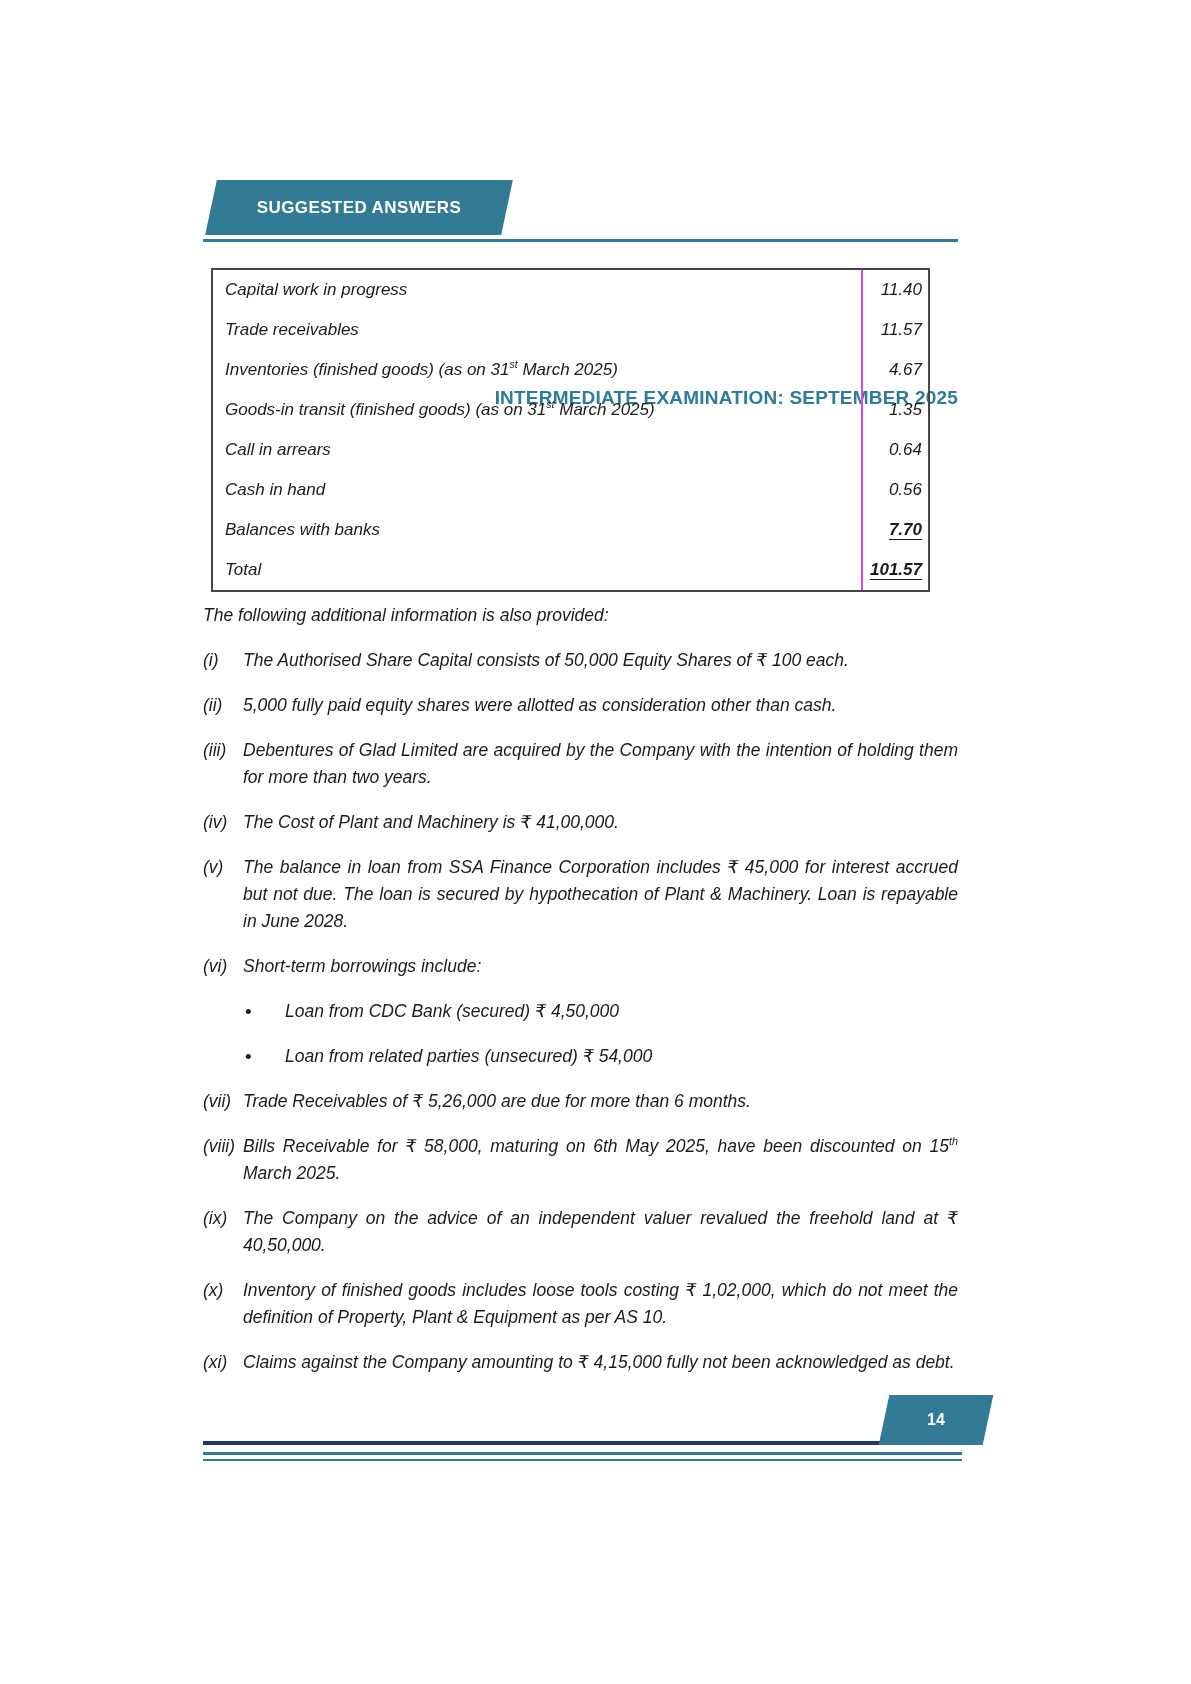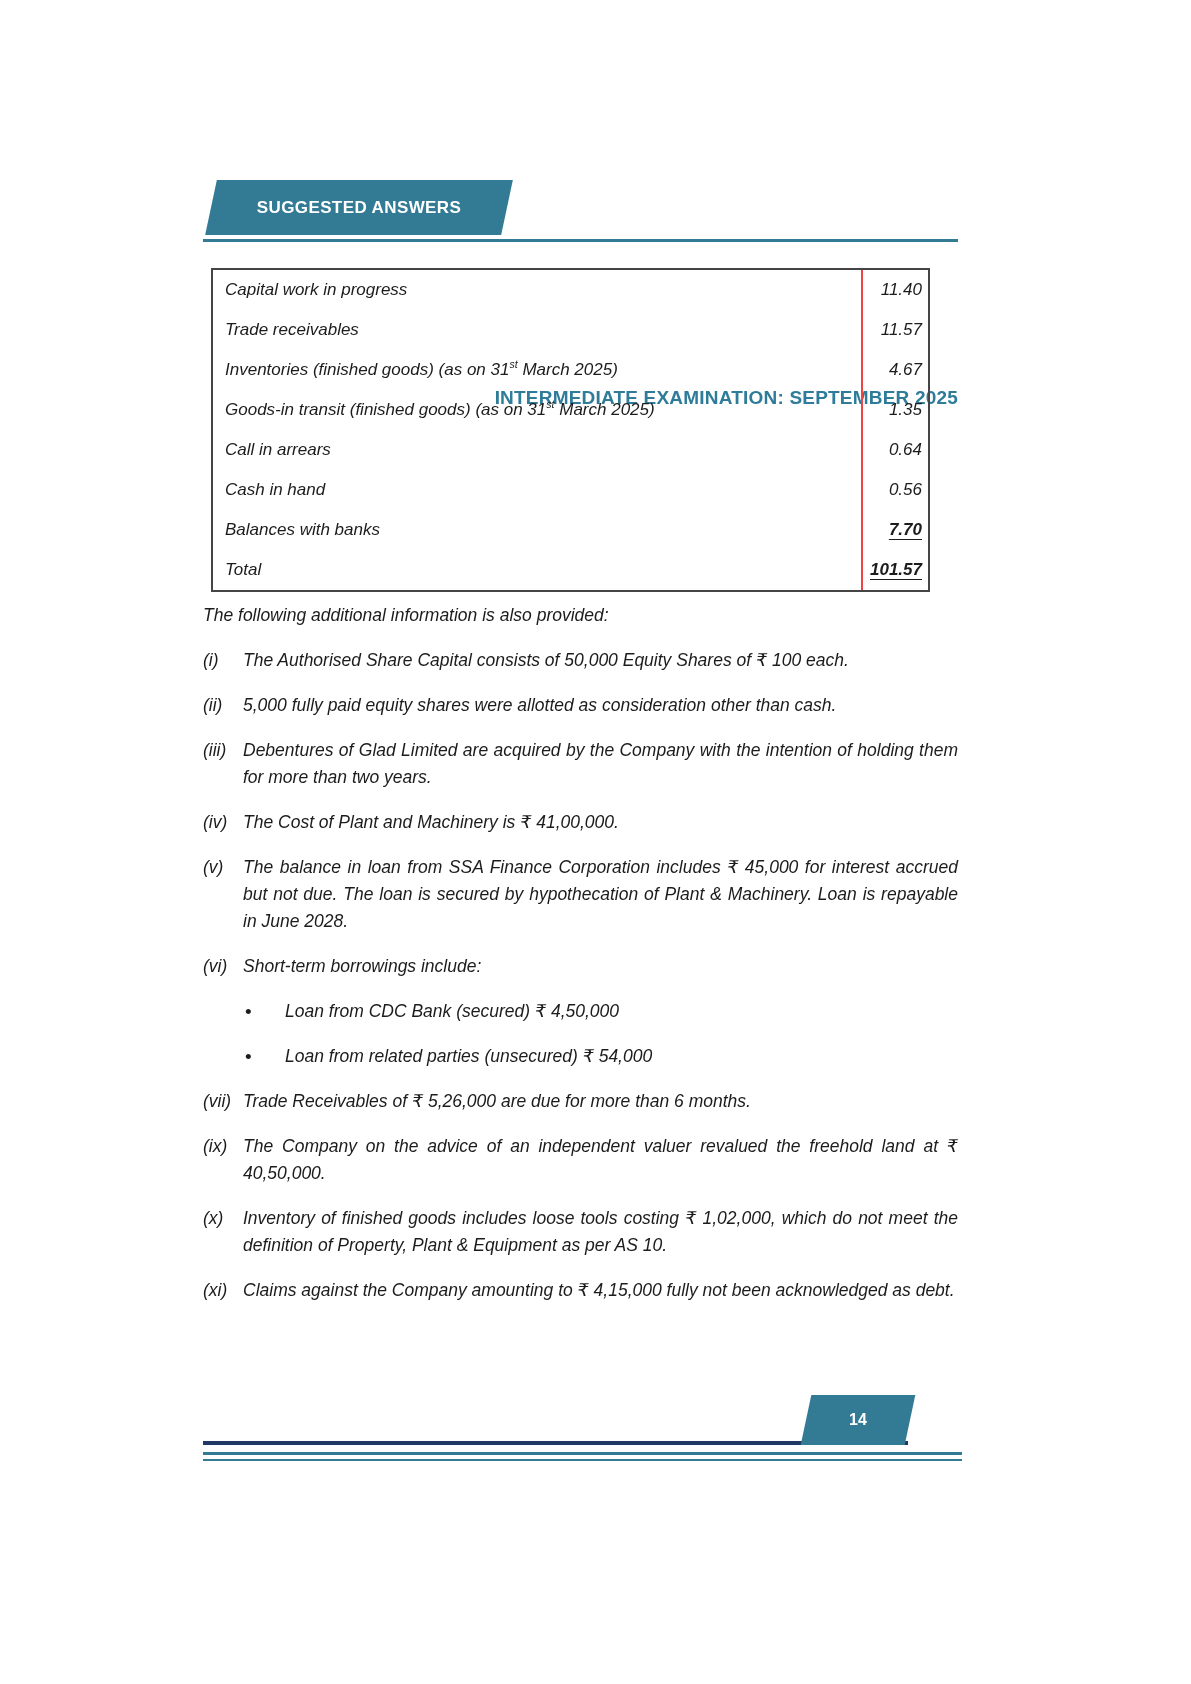--- a/index.html
+++ b/index.html
@@ -28,38 +28,38 @@
   
   .fin-table {
     position:absolute; left:211px; top:268px; width:719px;
     border:2px solid #454545; box-sizing:border-box;
     font-style:italic; font-size:17px;
   }
   .t-row { display:flex; height:40px; align-items:center; }
   .t-label { flex:1 1 auto; padding-left:12px; box-sizing:border-box; }
   .t-value {
     flex:0 0 67px; align-self:stretch; display:flex; align-items:center; justify-content:flex-end;
-    border-left:2px solid #ef4444; padding-right:6px; box-sizing:border-box;
+    border-left:2px solid #d946ef; padding-right:6px; box-sizing:border-box;
   }
   .t-value.u span { text-decoration:underline; text-underline-offset:4px;font-weight:bold; }
 
   
   .notes-block { position:absolute; left:203px; top:588px; width:755px; font-style:italic; font-size:17.5px; }
   .intro { margin-top:14px; line-height:27px; }
   .note { display:flex; margin-top:18px; line-height:27px; }
   .note-label { min-width:40px; flex:0 0 auto; }
   .note-body { flex:1 1 auto; }
   .note.justify .note-body { text-align:justify; text-align-last:left; }
   .bullet { display:flex; margin-top:18px; line-height:27px; padding-left:42px; }
   .bullet-dot { flex:0 0 40px; font-size:19px; font-style:normal; }
   sup { font-size:.62em; line-height:0; vertical-align:super; }
 
   
   .footer-dark-line { position:absolute; left:203px; top:1441px; width:705px; height:4px; background:#1f3864; }
-  .page-badge { position:absolute; left:806px; top:1395px; width:104px; height:50px; }
+  .page-badge { position:absolute; left:884px; top:1395px; width:104px; height:50px; }
   .page-badge-bg { position:absolute; inset:0; background:#337b94; transform:skewX(-12deg); }
   .page-number {
     position:absolute; inset:0; display:flex; align-items:center; justify-content:center;
     color:#ffffff; font-weight:bold; font-size:16px;
   }
   .footer-rule {
     position:absolute; left:203px; top:1452px; width:759px; height:4px;
     border-top:3px solid #337b94; border-bottom:2px solid #337b94; box-sizing:content-box;
     background:#ffffff;
   }
@@ -162,20 +162,24 @@
     </div>
     <div class="bullet">
       <div class="bullet-dot">•</div>
       <div class="bullet-text">Loan from related parties (unsecured) ₹ 54,000</div>
     </div>
     <div class="note">
       <div class="note-label">(vii)</div>
       <div class="note-body">Trade Receivables of ₹ 5,26,000 are due for more than 6 months.</div>
     </div>
     <div class="note justify">
+      <div class="note-label">(viii)</div>
+      <div class="note-body">Bills Receivable for ₹ 58,000, maturing on 6th May 2025, have been discounted on 15<sup>th</sup> March 2025.</div>
+    </div>
+    <div class="note justify">
       <div class="note-label">(ix)</div>
       <div class="note-body">The Company on the advice of an independent valuer revalued the freehold land at ₹ 40,50,000.</div>
     </div>
     <div class="note justify">
       <div class="note-label">(x)</div>
       <div class="note-body">Inventory of finished goods includes loose tools costing ₹ 1,02,000, which do not meet the definition of Property, Plant &amp; Equipment as per AS 10.</div>
     </div>
     <div class="note justify">
       <div class="note-label">(xi)</div>
       <div class="note-body">Claims against the Company amounting to ₹ 4,15,000 fully not been acknowledged as debt.</div>

